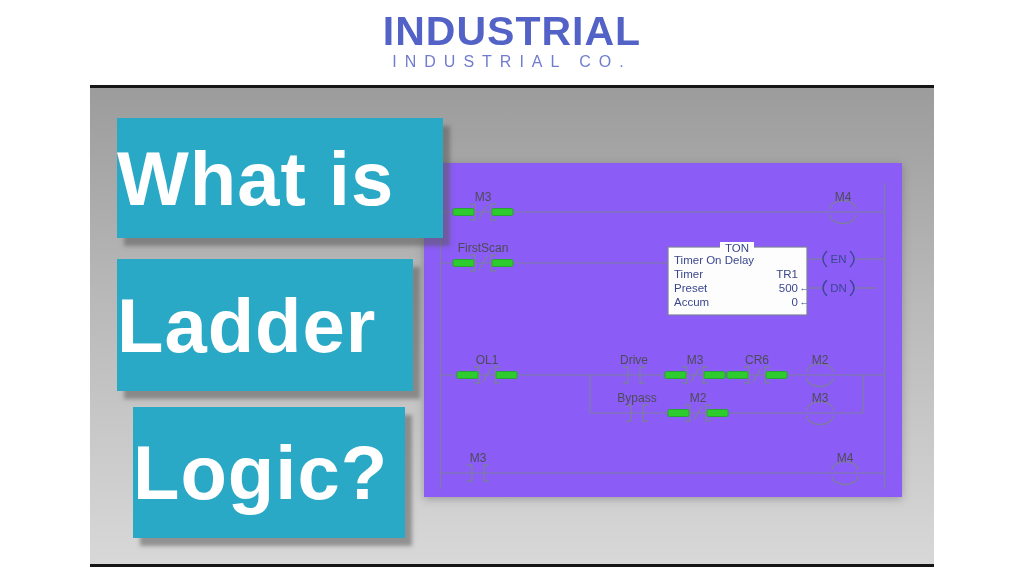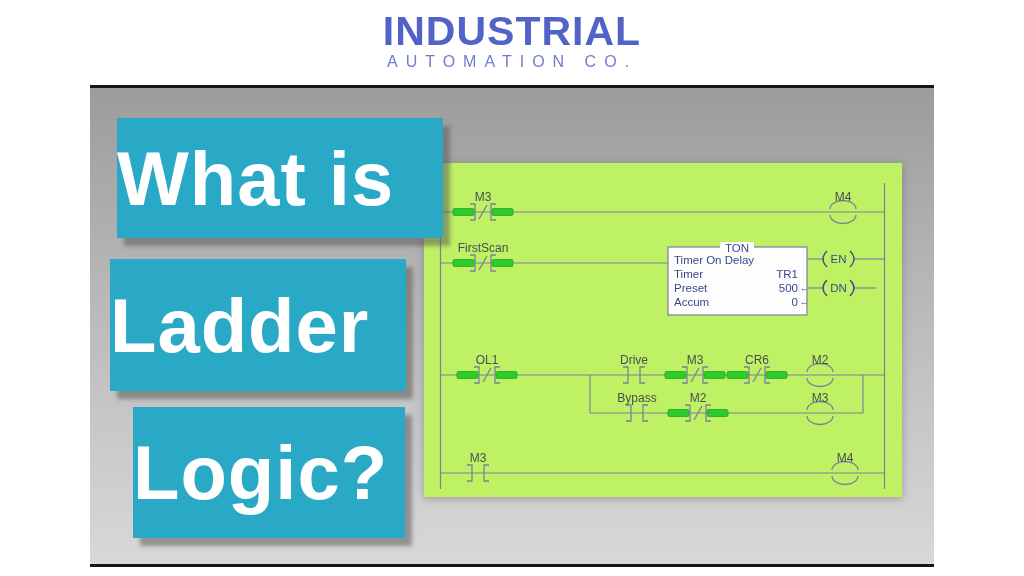--- a/index.html
+++ b/index.html
@@ -11,43 +11,43 @@
   .logo-title{font-size:41px;font-weight:700;color:#5362c6;letter-spacing:1px;}
   .logo-sub{font-size:16px;font-weight:500;color:#707cce;letter-spacing:8px;margin-top:1px;}
 
   
   .stage{position:absolute;left:90px;top:85px;width:844px;height:476px;
          background:linear-gradient(180deg,#9c9c9c 0%,#b9b9b9 45%,#d8d8d8 100%);
          border-top:3px solid #161616;border-bottom:3px solid #161616;z-index:0;}
 
   
   .ladder-panel{position:absolute;left:424px;top:163px;width:478px;height:334px;
-                background:#bef264;box-shadow:0 2px 8px rgba(60,60,60,.35);z-index:1;}
+                background:#8b5cf6;box-shadow:0 2px 8px rgba(60,60,60,.35);z-index:1;}
 
   
   .tbox{position:absolute;background:#29a9c5;display:flex;align-items:center;justify-content:flex-start;
         color:#ffffff;font-weight:700;z-index:2;box-shadow:7px 8px 4px rgba(90,90,90,.55);
         letter-spacing:1px;}
   #box1{left:117px;top:118px;width:326px;height:120px;font-size:76px;}
-  #box2{left:110px;top:259px;width:296px;height:132px;font-size:76px;}
+  #box2{left:117px;top:259px;width:296px;height:132px;font-size:76px;}
   #box3{left:133px;top:407px;width:272px;height:131px;font-size:76px;}
 
   
   .lbl{font-family:"Liberation Sans",sans-serif;font-size:12px;fill:#4c4c55;}
   .blk{font-family:"Liberation Sans",sans-serif;font-size:11.5px;fill:#3a478f;}
   .arrow{font-family:"Liberation Sans",sans-serif;font-size:9px;fill:#3a478f;}
 </style>
 </head>
 <body>
 
 <div class="canvas">
 
   <div class="logo">
     <div class="logo-title">INDUSTRIAL</div>
-    <div class="logo-sub">AUTOMATION CO.</div>
+    <div class="logo-sub">INDUSTRIAL CO.</div>
   </div>
 
   <div class="stage"></div>
 
   <div class="ladder-panel">
     <svg width="478" height="334" viewBox="0 0 478 334">
       <defs>
 
         <g id="nc-on" stroke="#7e7e9e" stroke-width="1.3" fill="none">
           <rect x="-30" y="-3.5" width="21" height="7" rx="1.5" fill="#2dcb2d" stroke="#1ea51e" stroke-width="0.8"></rect>

